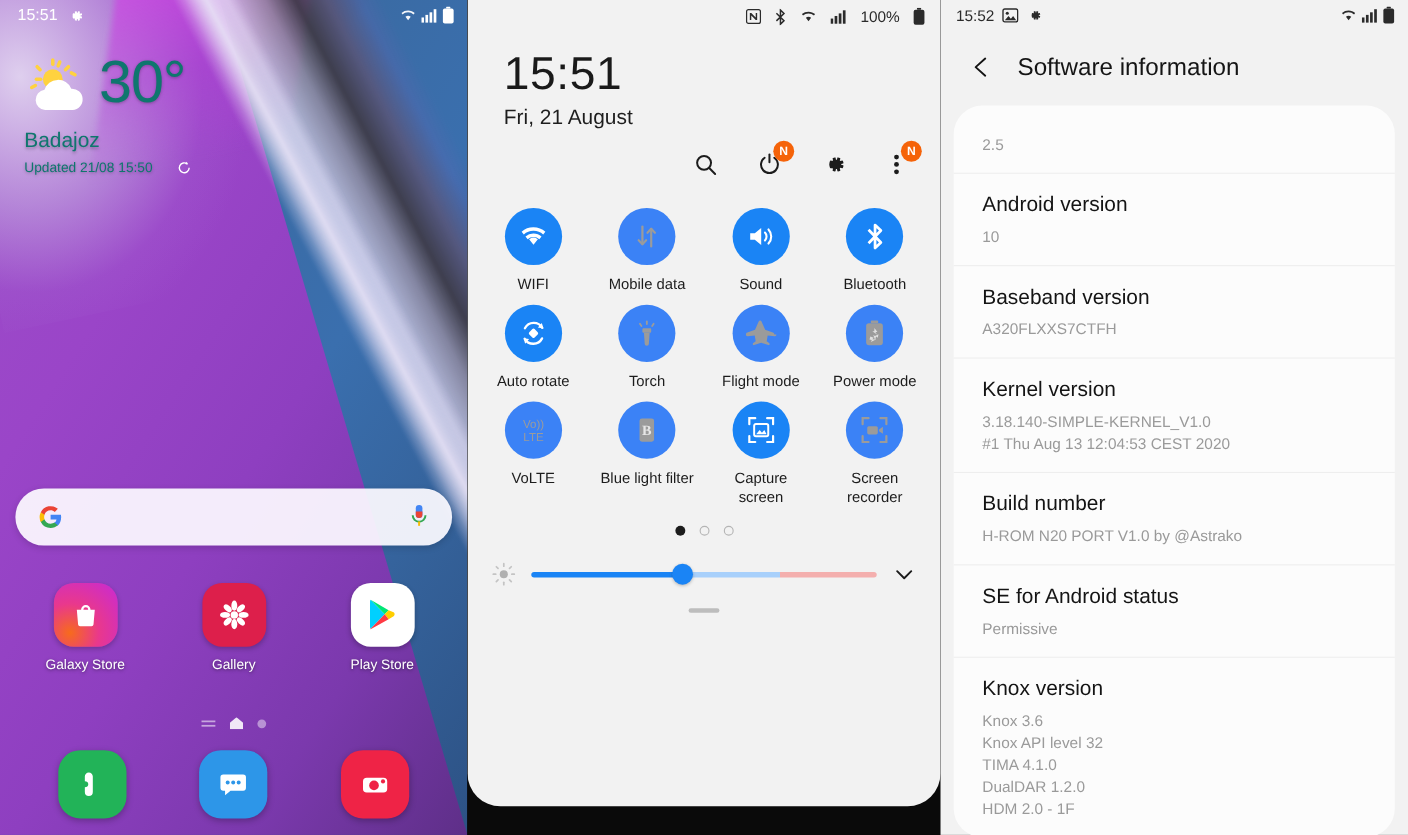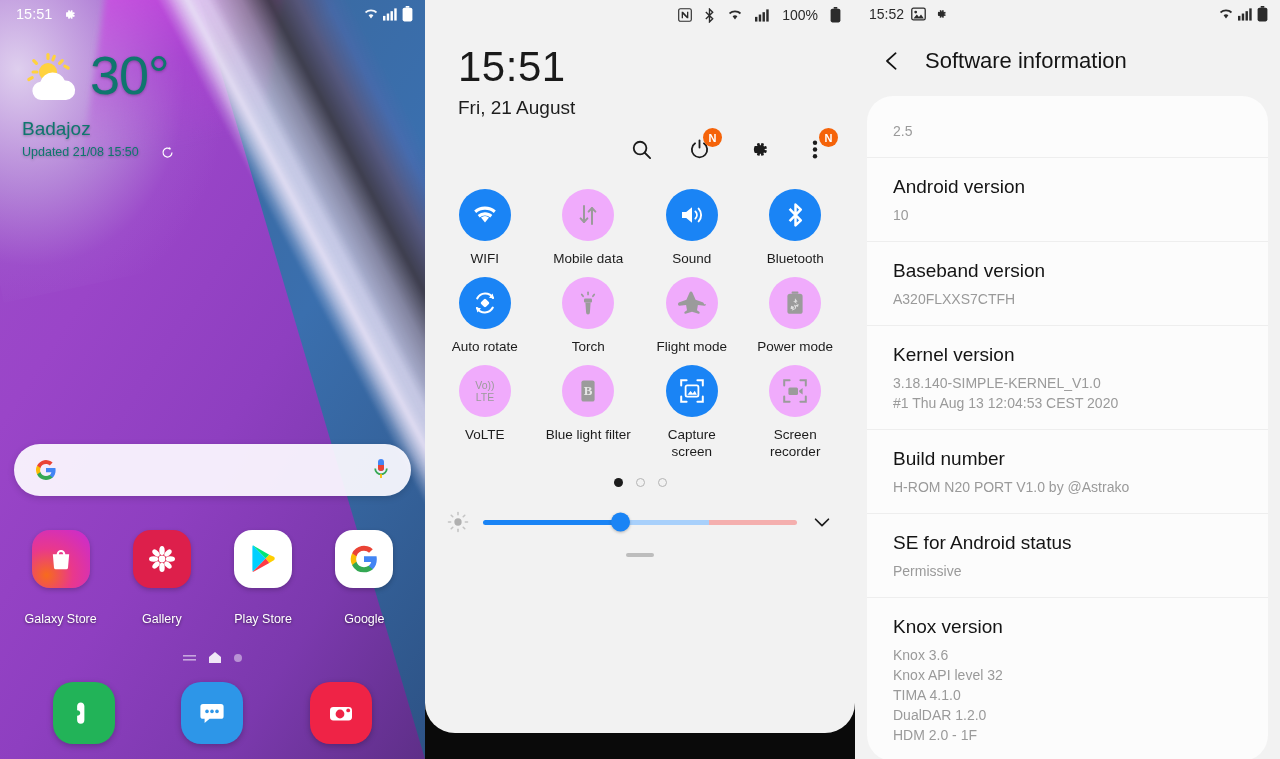--- a/index.html
+++ b/index.html
@@ -85,21 +85,21 @@
     display:flex; align-items:center; padding:0 20px;
     box-shadow:0 2px 7px rgba(0,0,0,.16);
   }
   .searchbar .mic { margin-left:auto; }
 
   .apps { position:absolute; z-index:4; left:0; top:530px; width:425px;
           display:flex; justify-content:space-around; padding:0 10px; }
   .app { width:92px; display:flex; flex-direction:column; align-items:center; }
   .app-ic { width:58px; height:58px; border-radius:18px; display:flex; align-items:center;
             justify-content:center; box-shadow:0 2px 5px rgba(0,0,0,.22); }
-  .app-lb { margin-top:24px; font-size:12.5px; color:#fff; text-shadow:0 1px 3px rgba(0,0,0,.5);
+  .app-lb { margin-top:9px; font-size:12.5px; color:#fff; text-shadow:0 1px 3px rgba(0,0,0,.5);
             white-space:nowrap; }
 
   .pagedots { position:absolute; z-index:4; top:652px; width:425px; display:flex;
               justify-content:center; align-items:center; gap:13px; }
   .pd-dot { width:8px; height:8px; border-radius:50%; background:rgba(255,255,255,.45); }
 
   .dock { position:absolute; z-index:4; top:682px; left:0; width:425px;
           display:flex; justify-content:space-around; padding:0 20px; }
   .dock-ic { width:62px; height:62px; border-radius:20px; display:flex; align-items:center;
              justify-content:center; box-shadow:0 2px 6px rgba(0,0,0,.25); }
@@ -123,21 +123,21 @@
   .nbadge { position:absolute; top:-7px; right:-9px; width:19px; height:19px; border-radius:50%;
             background:#f56309; color:#fff; font-size:11px; font-weight:bold;
             display:flex; align-items:center; justify-content:center; }
 
   .qs-grid { margin-top:16px; padding:0 8px; }
   .qs-row { display:flex; }
   .qs-cell { width:25%; display:flex; flex-direction:column; align-items:center; padding-top:10px; }
   .qs-btn { width:52px; height:52px; border-radius:50%; display:flex; align-items:center;
             justify-content:center; }
   .qs-on { background:#1a84f5; }
-  .qs-off { background:#f0abfc; }
+  .qs-off { background:#3b82f6; }
   .qs-lb { margin-top:9px; font-size:13.5px; color:#1c1c1c; text-align:center;
            line-height:17px; max-width:86px; }
 
   .qs-dots { display:flex; justify-content:center; align-items:center; gap:13px; margin-top:18px; }
   .qd { width:9px; height:9px; border-radius:50%; }
   .qd-on { background:#1c1c1c; }
   .qd-off { border:1.4px solid #b4b4b4; }
 
   .qs-bright { display:flex; align-items:center; padding:24px 22px 0 22px; gap:14px; }
   .track { position:relative; flex:1; height:5px; border-radius:3px;
@@ -277,31 +277,20 @@
         <div class="app-ic" style="background:#fff;">
           <svg width="27" height="30" viewBox="0 0 24 27">
             <path fill="#00D0FF" d="M2.5 1.2L14 13 2.5 24.8A2 2 0 012 23.4V2.6c0-.6.2-1.1.5-1.4z"></path>
             <path fill="#00E676" d="M2.5 1.2L17.2 9.6 14 13 2.5 1.2z"></path>
             <path fill="#FFCE00" d="M21.3 11.4c1.1.6 1.1 2.5 0 3.2l-4.1 2.4L14 13l3.2-3.4 4.1 1.8z"></path>
             <path fill="#FF3A44" d="M2.5 24.8L14 13l3.2 4-14.7 8.3c-.3-.1-.5-.3-.5-.5z"></path>
           </svg>
         </div>
         <div class="app-lb">Play Store</div>
       </div>
-      <div class="app">
-        <div class="app-ic" style="background:#fff;">
-          <svg width="32" height="32" viewBox="0 0 24 24">
-            <path fill="#4285F4" d="M21.6 12.2c0-.8-.1-1.5-.2-2.2H12v4.2h5.4a4.6 4.6 0 01-2 3v2.5h3.2c1.9-1.7 3-4.3 3-7.5z"></path>
-            <path fill="#34A853" d="M12 22c2.7 0 5-.9 6.6-2.4l-3.2-2.5c-.9.6-2 1-3.4 1-2.6 0-4.8-1.7-5.6-4.1H3.1v2.6A10 10 0 0012 22z"></path>
-            <path fill="#FBBC05" d="M6.4 14a6 6 0 010-3.8V7.6H3.1a10 10 0 000 8.9L6.4 14z"></path>
-            <path fill="#EA4335" d="M12 5.9c1.5 0 2.8.5 3.8 1.5l2.8-2.8A10 10 0 003.1 7.6L6.4 10A6 6 0 0112 5.9z"></path>
-          </svg>
-        </div>
-        <div class="app-lb">Google</div>
-      </div>
     </div>
 
     <div class="pagedots">
       <svg width="13" height="10" viewBox="0 0 13 10">
         <rect y="2" width="13" height="1.6" fill="rgba(255,255,255,.55)"></rect>
         <rect y="6" width="13" height="1.6" fill="rgba(255,255,255,.55)"></rect>
       </svg>
       <svg width="12" height="11" viewBox="0 0 12 11">
         <path fill="rgba(255,255,255,.88)" d="M6 0l6 5v6H0V5z"></path>
       </svg>

